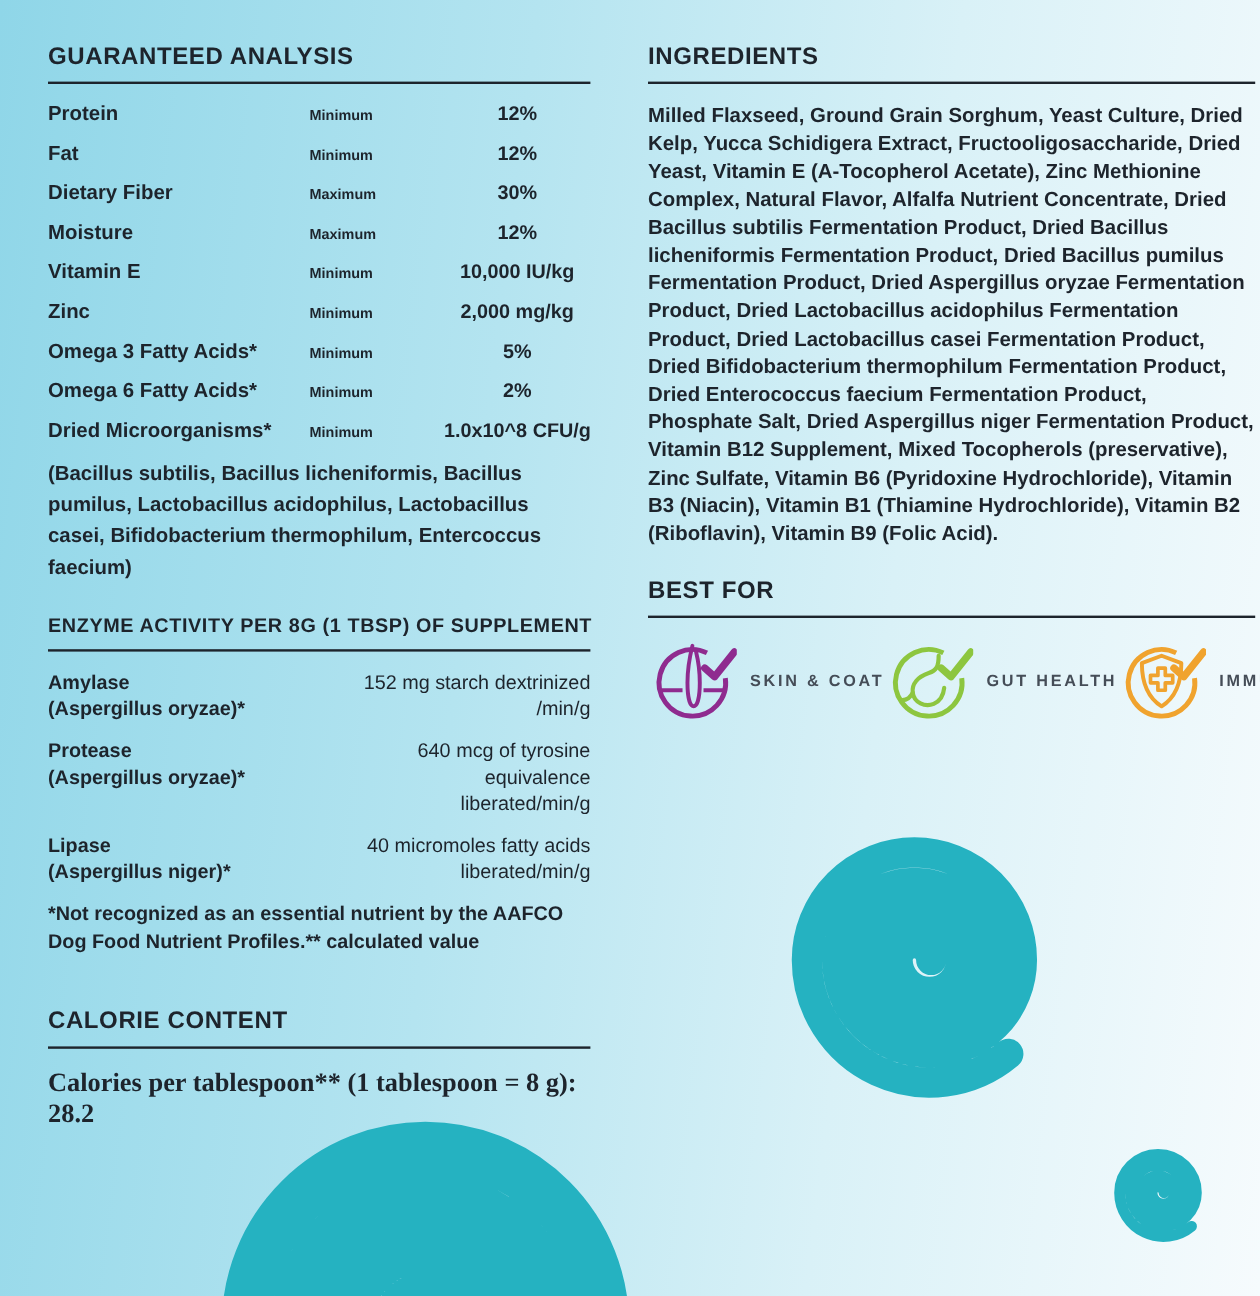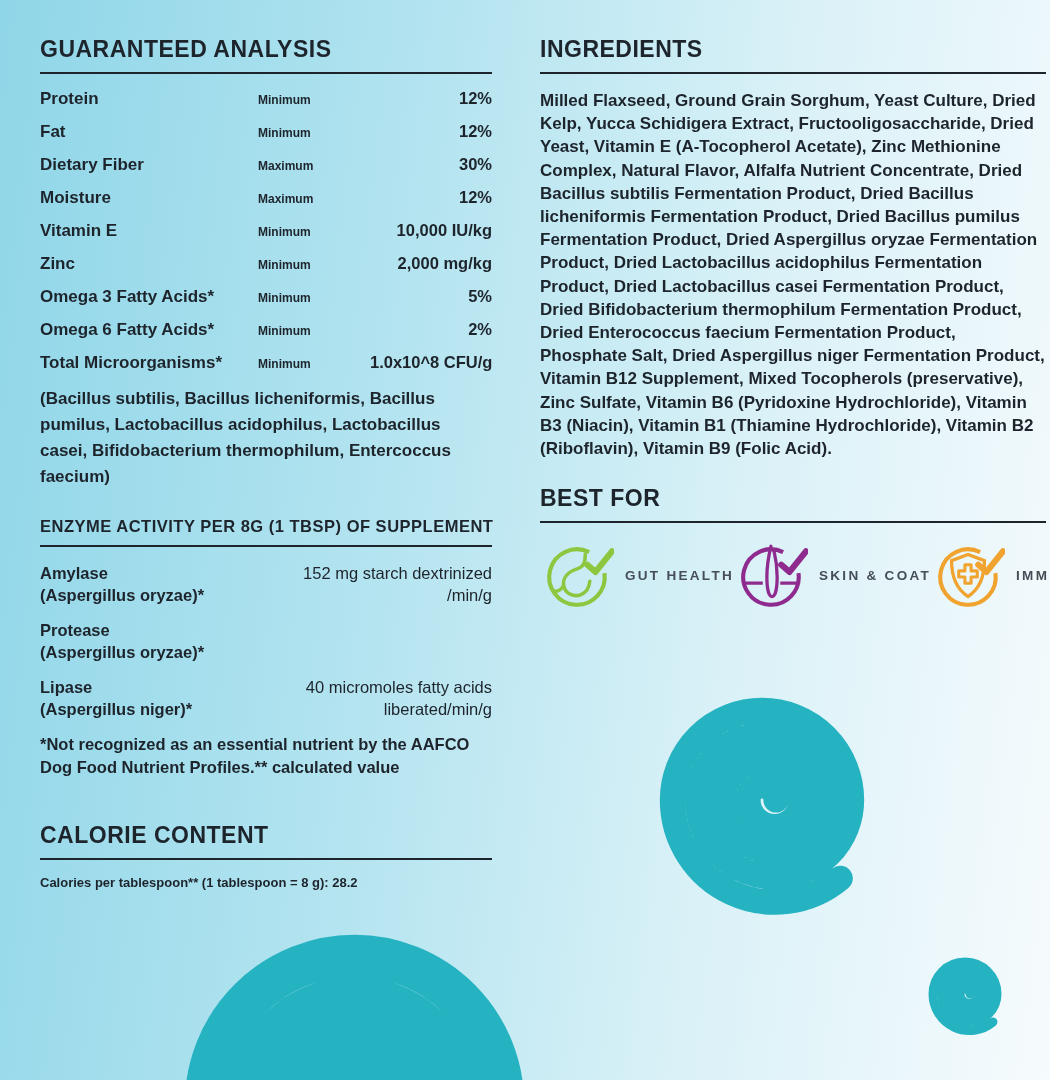--- a/index.html
+++ b/index.html
@@ -4,37 +4,37 @@
 <style>
   html,body{margin:0;padding:0;background:#e8eef1;}
   .page{
     position:relative;width:1050px;height:1080px;overflow:hidden;
     background:linear-gradient(97deg,#8fd6e8 0%,#b4e4f0 38%,#d9f1f7 68%,#f6fbfd 100%);
     font-family:"Liberation Sans",sans-serif;color:#1d242c;
   }
   .col{position:absolute;top:36px;z-index:2;}
   .col-left{left:40px;width:452px;}
   .col-right{left:540px;width:506px;}
-  h2.sec-title{margin:0;font-size:23px;font-weight:700;letter-spacing:.5px;color:#1d242c;white-space:nowrap;}
+  h2.sec-title{margin:0;font-size:20px;font-weight:700;letter-spacing:.5px;color:#1d242c;white-space:nowrap;}
   h2.sec-title.small{font-size:16.5px;}
   .rule{height:2px;background:#1d242c;margin:9px 0 15px 0;}
   
   .ga-row{display:grid;grid-template-columns:218px 112px 1fr;align-items:baseline;margin-bottom:13px;}
   .ga-row .nutrient{font-size:17px;font-weight:700;}
   .ga-row .basis{font-size:12px;font-weight:700;}
-  .ga-row .value{font-size:16.5px;font-weight:700;text-align:right;white-space:nowrap;}
+  .ga-row .value{font-size:16.5px;font-weight:700;text-align:center;white-space:nowrap;}
   .micro-note{margin:8px 0 0 0;font-size:17px;font-weight:700;line-height:26px;}
   
   .enz{margin-top:27px;}
   .enz-row{display:grid;grid-template-columns:215px 1fr;margin-bottom:13px;gap:40px;}
   .enz-name,.enz-src{font-size:16.5px;font-weight:700;line-height:22px;}
   .enz-val{font-size:16.5px;font-weight:400;line-height:22px;text-align:right;white-space:pre-line;}
   .footnote{margin:13px 0 0 0;font-size:16.5px;font-weight:700;line-height:23px;}
   .cal{margin-top:43px;}
-  .cal-line{margin:0;font-size:13px;font-weight:700;}
+  .cal-line{margin:0;font-size:22px;font-weight:700;font-family:Liberation Serif, serif;}
   
   .ing-text{margin:0;font-size:17px;font-weight:700;line-height:23.2px;}
   .bf{margin-top:25px;}
   .bf-row{display:flex;justify-content:space-between;align-items:center;margin-top:4px;}
   .bf-item{display:flex;align-items:center;gap:11px;}
   .bf-label{font-size:13.5px;font-weight:700;letter-spacing:2.3px;color:#454d57;white-space:nowrap;}
   .bf-icon{display:block;}
   .icon-green{color:#8dc63f;}
   .icon-purple{color:#8f2b8f;}
   .icon-orange{color:#f0a32e;}
@@ -117,21 +117,21 @@
           <span class="nutrient">Omega 3 Fatty Acids*</span>
           <span class="basis">Minimum</span>
           <span class="value">5%</span>
         </div>
         <div class="ga-row">
           <span class="nutrient">Omega 6 Fatty Acids*</span>
           <span class="basis">Minimum</span>
           <span class="value">2%</span>
         </div>
         <div class="ga-row">
-          <span class="nutrient">Total Microorganisms*</span>
+          <span class="nutrient">Dried Microorganisms*</span>
           <span class="basis">Minimum</span>
           <span class="value">1.0x10^8 CFU/g</span>
         </div>
       </div>
 
       <p class="micro-note">(Bacillus subtilis, Bacillus licheniformis, Bacillus pumilus, Lactobacillus acidophilus, Lactobacillus casei, Bifidobacterium thermophilum, Entercoccus faecium)</p>
     </section>
 
     <section class="enz">
       <h2 class="sec-title small">ENZYME ACTIVITY PER 8G (1 TBSP) OF SUPPLEMENT</h2>
@@ -143,20 +143,22 @@
           <span class="enz-src">(Aspergillus oryzae)*</span>
         </span>
         <span class="enz-val">152 mg starch dextrinized
 /min/g</span>
       </div>
       <div class="enz-row">
         <span>
           <span class="enz-name">Protease</span><br>
           <span class="enz-src">(Aspergillus oryzae)*</span>
         </span>
+        <span class="enz-val">640 mcg of tyrosine
+equivalence liberated/min/g</span>
       </div>
       <div class="enz-row">
         <span>
           <span class="enz-name">Lipase</span><br>
           <span class="enz-src">(Aspergillus niger)*</span>
         </span>
         <span class="enz-val">40 micromoles fatty acids
 liberated/min/g</span>
       </div>
 
@@ -176,42 +178,42 @@
       <h2 class="sec-title">INGREDIENTS</h2>
       <div class="rule"></div>
       <p class="ing-text">Milled Flaxseed, Ground Grain Sorghum, Yeast Culture, Dried Kelp, Yucca Schidigera Extract, Fructooligosaccharide, Dried Yeast, Vitamin E (A-Tocopherol Acetate), Zinc Methionine Complex, Natural Flavor, Alfalfa Nutrient Concentrate, Dried Bacillus subtilis Fermentation Product, Dried Bacillus licheniformis Fermentation Product, Dried Bacillus pumilus Fermentation Product, Dried Aspergillus oryzae Fermentation Product, Dried Lactobacillus acidophilus Fermentation Product, Dried Lactobacillus casei Fermentation Product, Dried Bifidobacterium thermophilum Fermentation Product, Dried Enterococcus faecium Fermentation Product, Phosphate Salt, Dried Aspergillus niger Fermentation Product, Vitamin B12 Supplement, Mixed Tocopherols (preservative), Zinc Sulfate, Vitamin B6 (Pyridoxine Hydrochloride), Vitamin B3 (Niacin), Vitamin B1 (Thiamine Hydrochloride), Vitamin B2 (Riboflavin), Vitamin B9 (Folic Acid).</p>
     </section>
 
     <section class="bf">
       <h2 class="sec-title">BEST FOR</h2>
       <div class="rule"></div>
 
       <div class="bf-row">
+
+        <div class="bf-item">
+          <svg class="bf-icon icon-purple" width="74" height="74" viewBox="0 0 72 72">
+            <path d="M 62.7 34.2 A 27 27 0 1 1 47.8 13.7" stroke-width="4"></path>
+            <path d="M 10 44 H 28 M 45 44 H 62" stroke-width="3.2"></path>
+            <path d="M 36 8 C 34 16 32 26 32 38 C 32 50 34 57 37 57 C 40 57 42 50 42 38 C 42 29 41 21 39 13" stroke-width="3.2" stroke-linecap="round"></path>
+            <path d="M 46 26 L 54 33 L 70 13" stroke-width="6" stroke-linecap="round" stroke-linejoin="round"></path>
+          </svg>
+          <span class="bf-label">SKIN &amp; COAT</span>
+        </div>
 
         <div class="bf-item">
           <svg class="bf-icon icon-green" width="74" height="74" viewBox="0 0 72 72">
             <path d="M 62.7 34.2 A 27 27 0 1 1 47.8 13.7" stroke-width="4"></path>
             <path d="M 44 16 C 44 25 42 28 36 30 C 27 33 22 39 23 46 C 24 54 33 58 40 55 C 46 52.5 48 47 48.5 42" stroke-width="3.4" stroke-linecap="round"></path>
             <path d="M 23 46 C 21 50 18 52 14.5 52" stroke-width="3.4" stroke-linecap="round"></path>
             <path d="M 46 26 L 54 33 L 70 13" stroke-width="6" stroke-linecap="round" stroke-linejoin="round"></path>
           </svg>
           <span class="bf-label">GUT HEALTH</span>
         </div>
 
         <div class="bf-item">
-          <svg class="bf-icon icon-purple" width="74" height="74" viewBox="0 0 72 72">
-            <path d="M 62.7 34.2 A 27 27 0 1 1 47.8 13.7" stroke-width="4"></path>
-            <path d="M 10 44 H 28 M 45 44 H 62" stroke-width="3.2"></path>
-            <path d="M 36 8 C 34 16 32 26 32 38 C 32 50 34 57 37 57 C 40 57 42 50 42 38 C 42 29 41 21 39 13" stroke-width="3.2" stroke-linecap="round"></path>
-            <path d="M 46 26 L 54 33 L 70 13" stroke-width="6" stroke-linecap="round" stroke-linejoin="round"></path>
-          </svg>
-          <span class="bf-label">SKIN &amp; COAT</span>
-        </div>
-
-        <div class="bf-item">
           <svg class="bf-icon icon-orange" width="74" height="74" viewBox="0 0 72 72">
             <path d="M 62.7 34.2 A 27 27 0 1 1 47.8 13.7" stroke-width="4"></path>
             <path d="M 36 16 L 52 22 C 52 38 47 50 36 57 C 25 50 20 38 20 22 Z" stroke-width="3.2" stroke-linejoin="round"></path>
             <path d="M 33 26 h 6 v 6 h 6 v 6 h -6 v 6 h -6 v -6 h -6 v -6 h 6 z" stroke-width="3" stroke-linejoin="round"></path>
             <path d="M 46 26 L 54 33 L 70 13" stroke-width="6" stroke-linecap="round" stroke-linejoin="round"></path>
           </svg>
           <span class="bf-label">IMMUNE</span>
         </div>
 
       </div>

